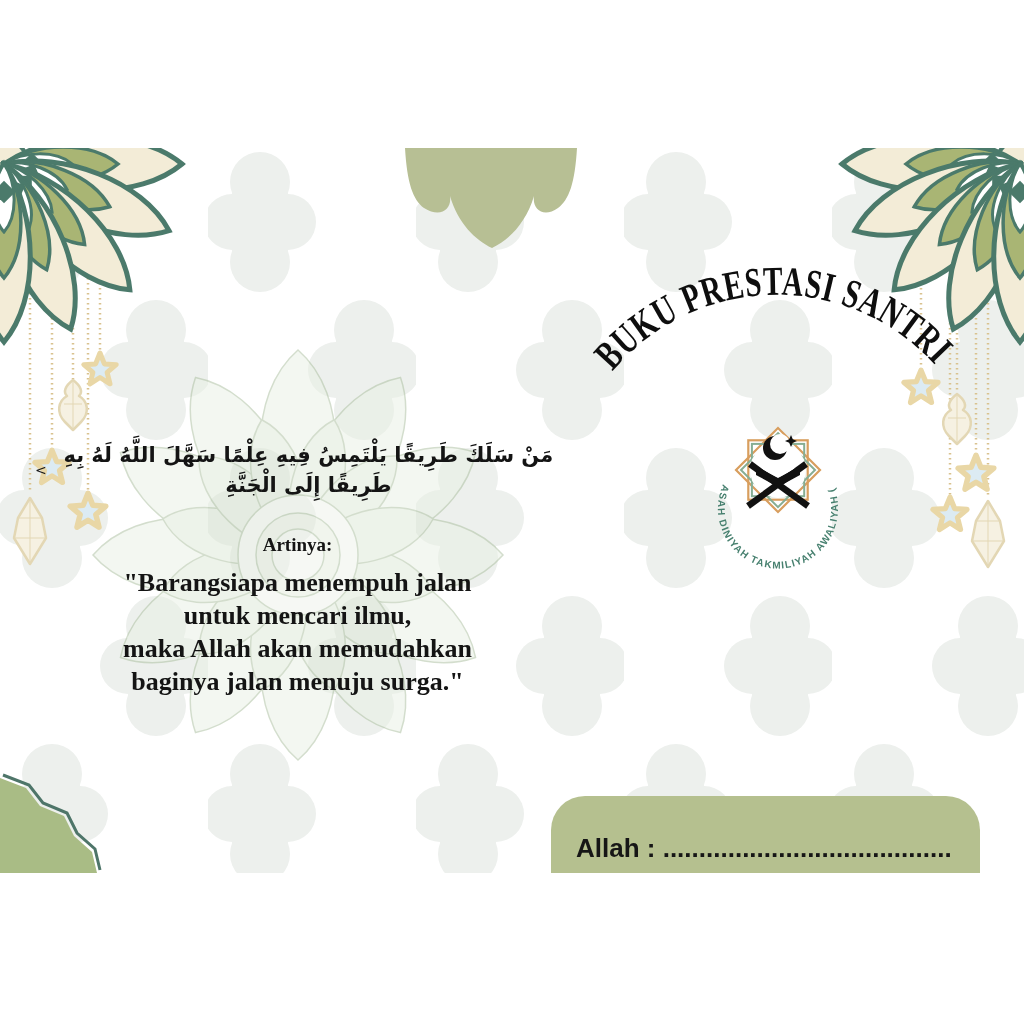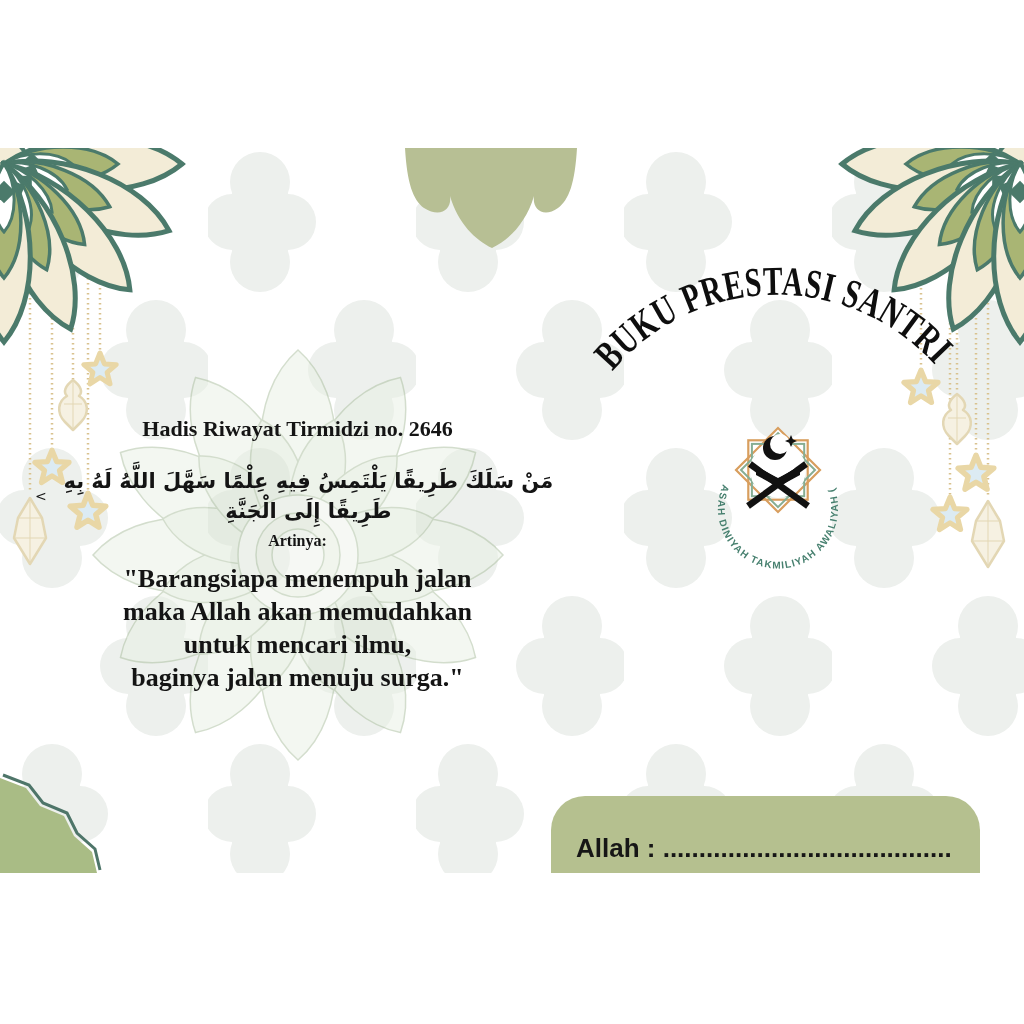--- a/index.html
+++ b/index.html
@@ -6,21 +6,21 @@
   .canvas{position:relative;width:1024px;height:1024px;background:#ffffff;overflow:hidden;
           font-family:"Liberation Serif",serif;}
   .page{position:absolute;left:0;top:148px;width:1024px;height:725px;background:#ffffff;overflow:hidden;}
   .deco{position:absolute;left:0;top:0;width:1024px;height:725px;pointer-events:none;}
 
   .left-col{position:absolute;left:35px;top:268px;width:525px;text-align:center;color:#141414;}
   .hadith-title{font-size:22px;font-weight:700;line-height:26px;}
   .arabic-line{margin-top:24px;font-size:21px;line-height:30px;font-weight:700;
                font-family:"DejaVu Sans",sans-serif;display:flex;justify-content:center;align-items:center;gap:10px;}
   .arabic-mark{font-size:14px;font-weight:400;}
-  .artinya{font-size:16px;font-weight:700;line-height:30px;}
+  .artinya{margin-top:30px;font-size:19px;font-weight:700;line-height:30px;}
   .quote{margin-top:6px;font-size:26px;font-weight:700;line-height:33px;}
 
   .ibnu{position:absolute;left:600px;top:672px;width:360px;text-align:center;
         font-size:16.5px;font-weight:700;letter-spacing:.5px;color:#c2862d;}
   .name-box{position:absolute;left:551px;top:648px;width:429px;height:169px;border-radius:34px;
             background:#b5c08f;overflow:hidden;}
   .fill-line{position:absolute;left:25px;right:10px;font-family:"Liberation Sans",sans-serif;
              font-size:26px;font-weight:700;color:#161616;white-space:nowrap;overflow:hidden;line-height:32px;}
   .fill-line.nama{top:36px;}
 </style>
@@ -197,30 +197,29 @@
           <line x1="750" y1="316" x2="808" y2="358" stroke="#111111" stroke-width="6.5"></line>
           <line x1="806" y1="316" x2="748" y2="358" stroke="#111111" stroke-width="6.5"></line>
           <path d="M756,318 L778,330 L800,318 L800,327 L778,339 L756,327 Z" fill="#111111"></path>
           <line x1="762" y1="320" x2="776" y2="328" stroke="#ffffff" stroke-width="1.2"></line>
           <line x1="794" y1="320" x2="780" y2="328" stroke="#ffffff" stroke-width="1.2"></line>
         </g>
       </g>
     </svg>
 
     <div class="left-col">
-      <div class="hadith-title">Hadis Riwayat Tirmidzi no. 2646</div>
       <div class="arabic-line">
         <span class="arabic-mark">&lt;</span>
         <span dir="rtl">مَنْ سَلَكَ طَرِيقًا يَلْتَمِسُ فِيهِ عِلْمًا سَهَّلَ اللَّهُ لَهُ بِهِ طَرِيقًا إِلَى الْجَنَّةِ</span>
       </div>
       <div class="artinya">Artinya:</div>
       <div class="quote">
         <div>"Barangsiapa menempuh jalan</div>
+        <div>untuk mencari ilmu,</div>
         <div>maka Allah akan memudahkan</div>
-        <div>untuk mencari ilmu,</div>
         <div>baginya jalan menuju surga."</div>
       </div>
     </div>
 
     <div class="ibnu">IBNU AQIL AL-MUBAROK</div>
 
     <div class="name-box">
       <div class="fill-line nama">Allah : ........................................</div>
 
     </div>

